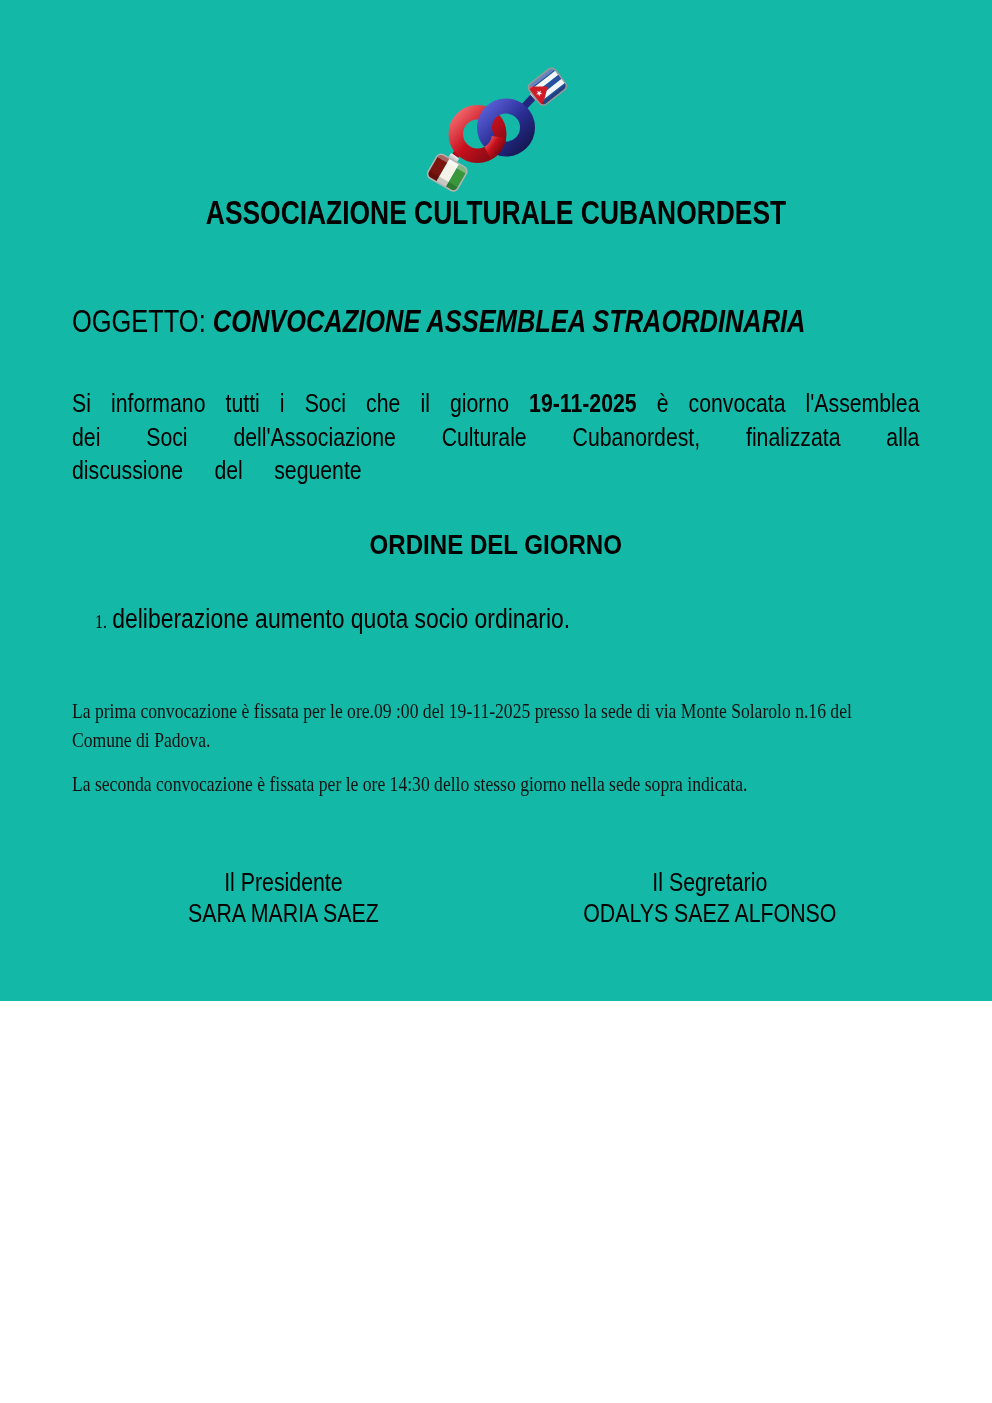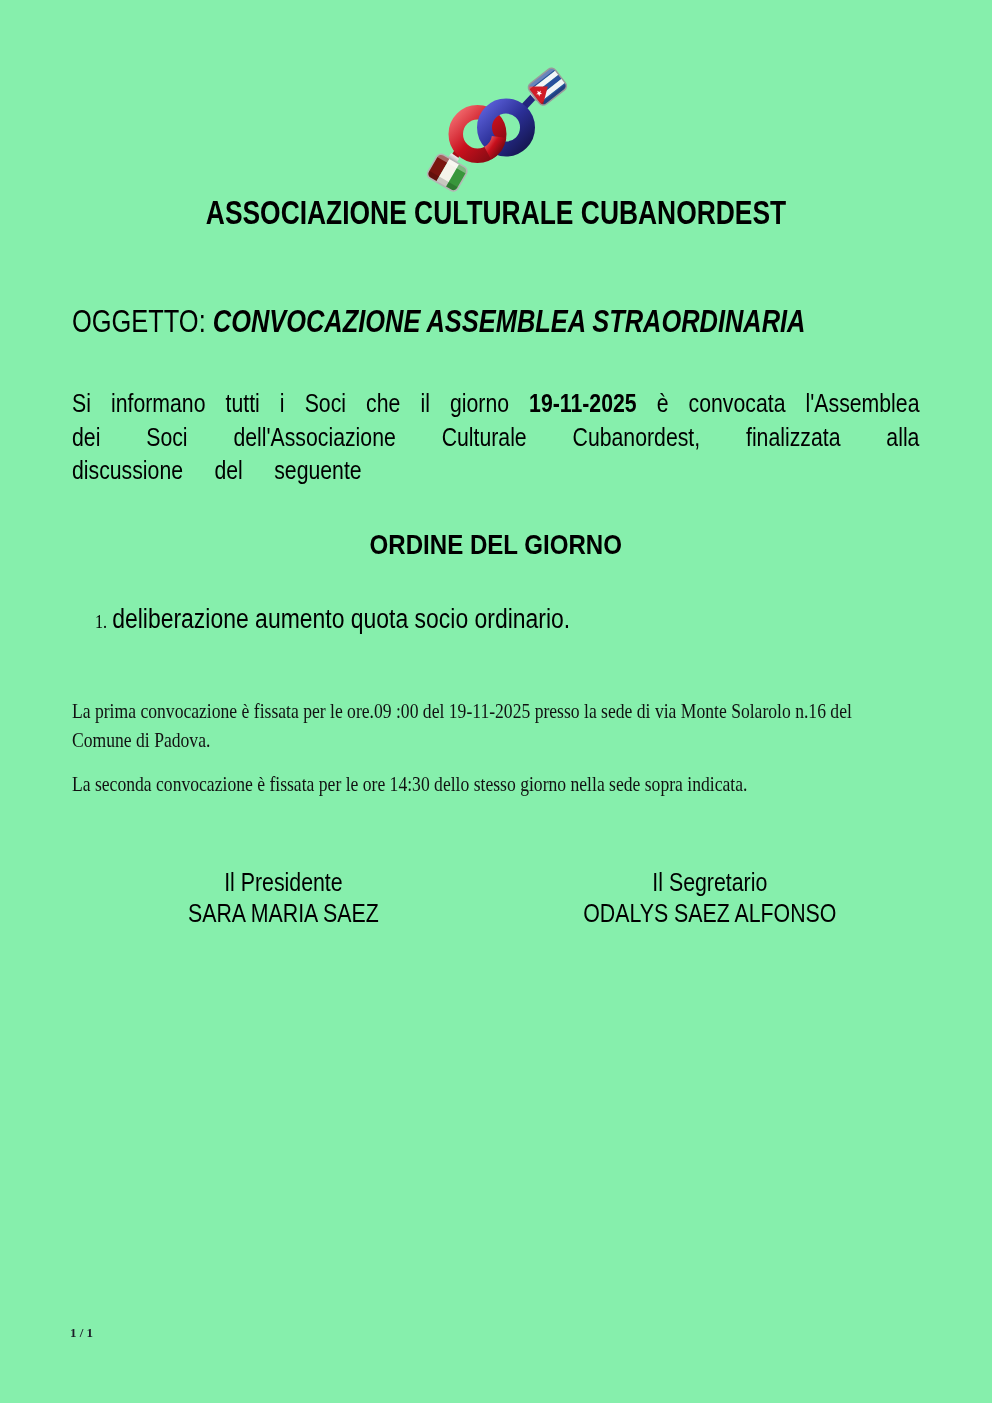--- a/index.html
+++ b/index.html
@@ -1,20 +1,20 @@
 <!DOCTYPE html>
 <html><head>
 <meta charset="utf-8">
 <style>
   html, body { margin: 0; padding: 0; background: #ffffff; }
   .page {
     position: relative;
     width: 992px;
-    height: 1403px;
-    background: #86efac;
+    height: 1001px;
+    background: #14b8a6;
     font-family: "Liberation Sans", sans-serif;
     color: #000;
     overflow: hidden;
   }
   .abs { position: absolute; }
 
   .logo { left: 420px; top: 66px; }
 
   .doc-title {
     left: 0; top: 194px; width: 1240px;

